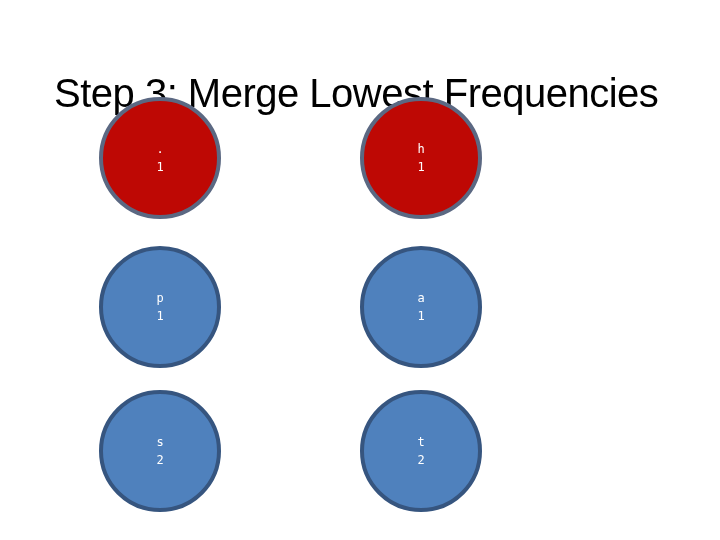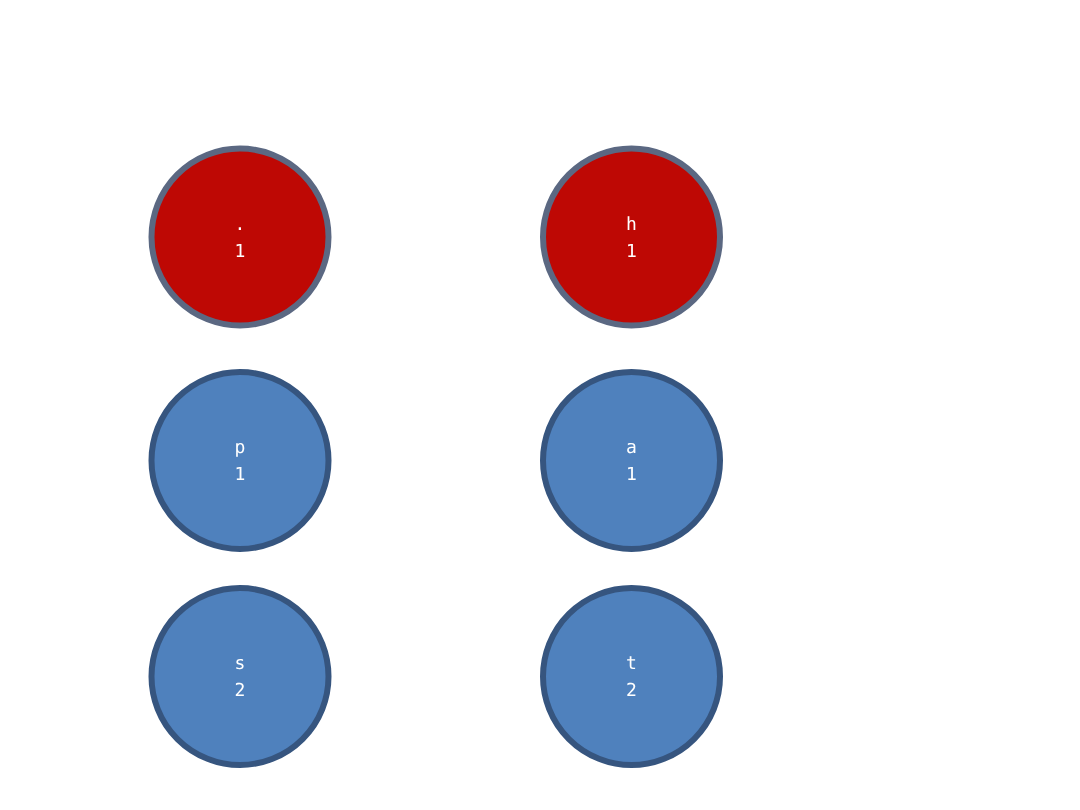--- a/index.html
+++ b/index.html
@@ -50,20 +50,21 @@
   .r3c2 { left: 360px; top: 390px; }
   .node-symbol, .node-frequency {
     display: block;
   }
 </style>
 </head>
 <body>
 
 <div class="slide">
 
+  <h1 class="slide-title">Step 3: Merge Lowest Frequencies</h1>
 
   <div class="node-circle r1c1" style="background: rgb(190, 8, 4); border-color: rgb(91, 104, 130); color: rgb(255, 255, 255);">
     <span class="node-symbol">.</span>
     <span class="node-frequency">1</span>
   </div>
 
   <div class="node-circle r1c2" style="background: rgb(190, 8, 4); border-color: rgb(91, 104, 130); color: rgb(255, 255, 255);">
     <span class="node-symbol">h</span>
     <span class="node-frequency">1</span>
   </div>

